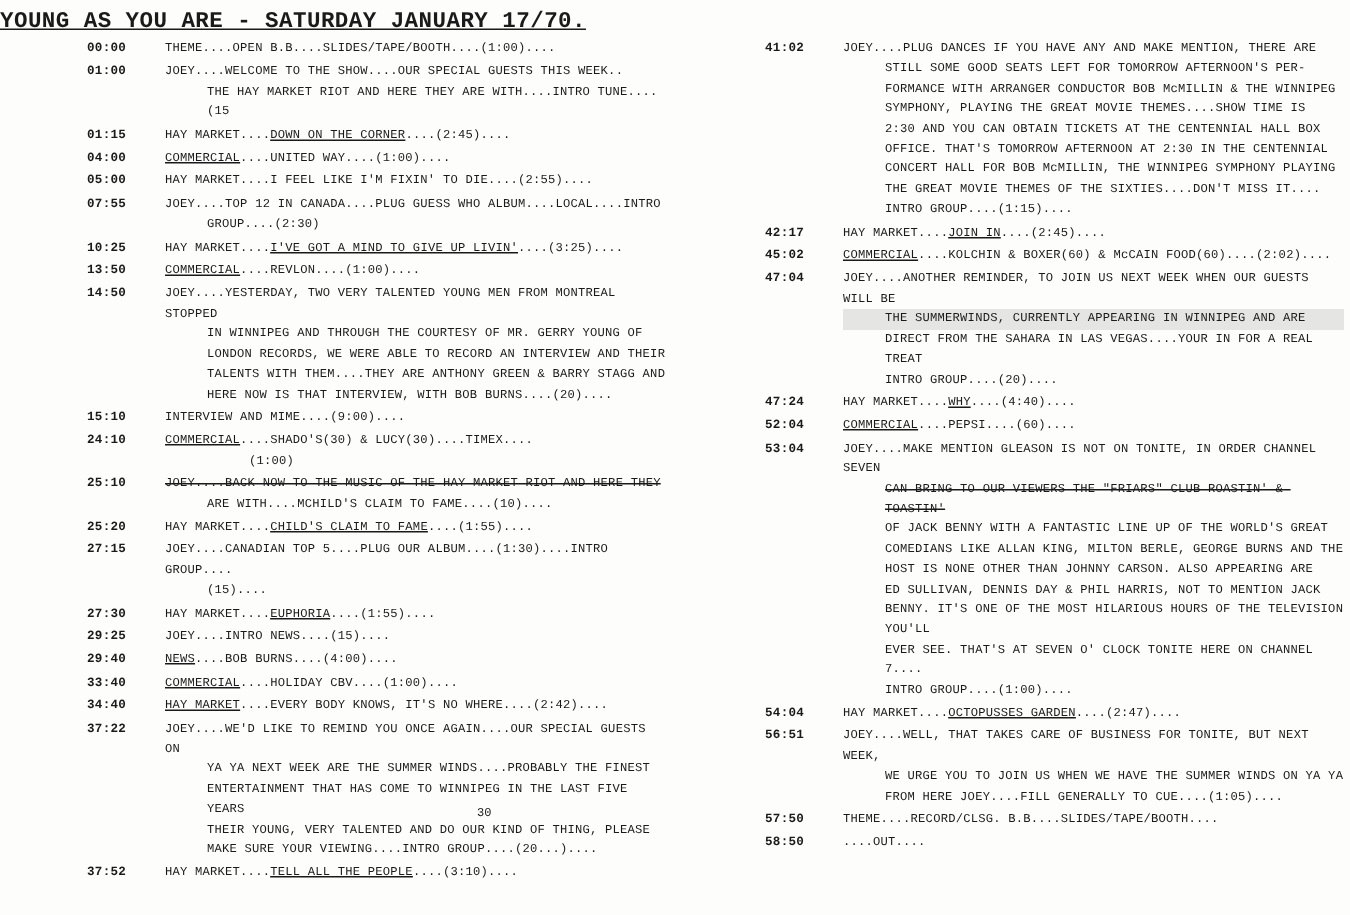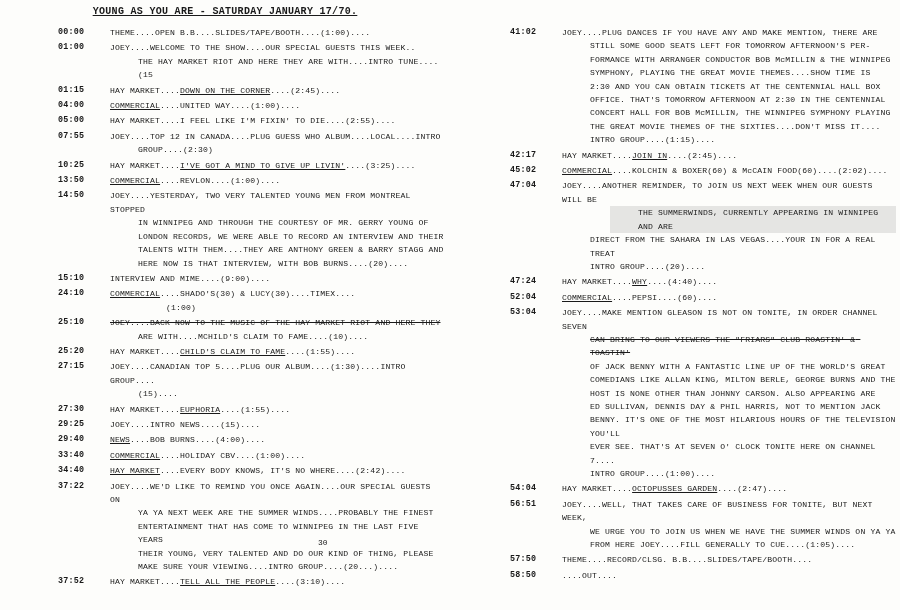--- a/index.html
+++ b/index.html
@@ -19,22 +19,22 @@
     position: relative;
     width: 900px;
     height: 610px;
     background: #fdfdfb;
   }
   .title {
     position: absolute;
     top: 6px;
     left: 0;
     width: 450px;
-    text-align: center;
-    font-size: 10px;
+    text-align: left;
+    font-size: 15px;
     font-weight: bold;
     letter-spacing: 0.3px;
     text-decoration: underline;
     white-space: nowrap;
   }
   .column {
     position: absolute;
     top: 26px;
     width: 430px;
   }
@@ -77,21 +77,20 @@
   }
   .strike {
     text-decoration: line-through;
   }
   .floatnum {
     position: absolute;
     font-size: 8px;
   }
   .smudge {
     background: rgba(120,120,120,0.18);
-    margin-left: 48px;
   }
 </style>
 </head>
 <body>
 
 <div id="sheet">
 
   <div class="title">YOUNG AS YOU ARE - SATURDAY JANUARY 17/70.</div>
 
   <div class="column" id="col-left">

